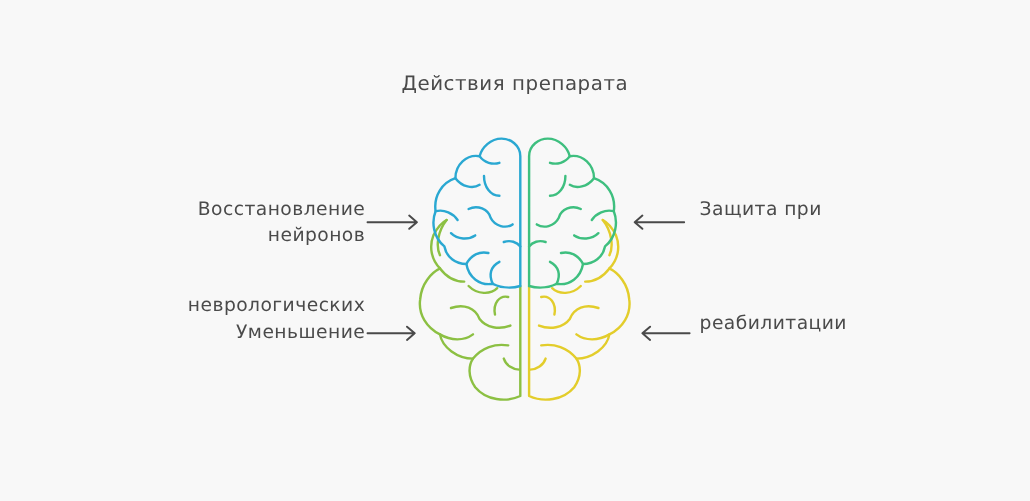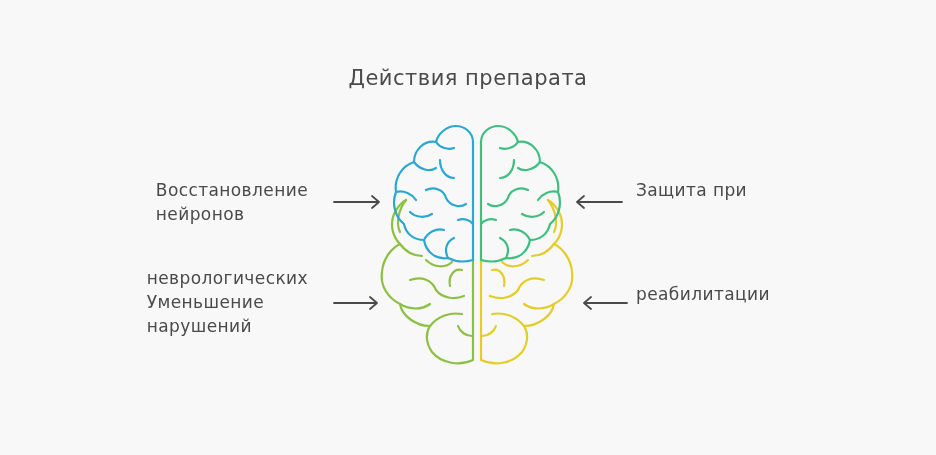--- a/index.html
+++ b/index.html
@@ -8,49 +8,48 @@
       background: #f8f8f8;
       position: relative;
       overflow: hidden;
       font-family: "DejaVu Sans", sans-serif;
       color: #4a4a4a;
     }
     .title {
       position: absolute;
       left: 0; right: 0; top: 66px;
       text-align: center;
-      font-size: 21px;
+      font-size: 18px;
       letter-spacing: 0.5px;
       color: #4a4a4a;
     }
     .label {
       position: absolute;
       font-size: 17px;
       line-height: 24px;
       letter-spacing: 0.4px;
       color: #4a4a4a;
     }
-    .label.left { text-align: left; right: 628px; }
+    .label.left { text-align: right; right: 604px; }
     .label.right { text-align: center; left: 636px; }
     .arrow { position: absolute; }
     .brain { position: absolute; left: 370px; top: 120px; }
   </style>
 </head>
 <body>
 
 <div class="title">Действия препарата</div>
 
 <div class="label left" style="top:178px;">
   <div>Восстановление</div>
   <div>нейронов</div>
 </div>
 <div class="label left" style="top:266px;">
   <div>неврологических</div>
   <div>Уменьшение</div>
-  <div>нарушений</div>
 </div>
 
 <div class="label right" style="top:178px;">
   <div>Защита при</div>
 </div>
 <div class="label right" style="top:282px;">
   <div>реабилитации</div>
 </div>
 
 <svg class="arrow" style="left:333px; top:194px;" width="50" height="16">

